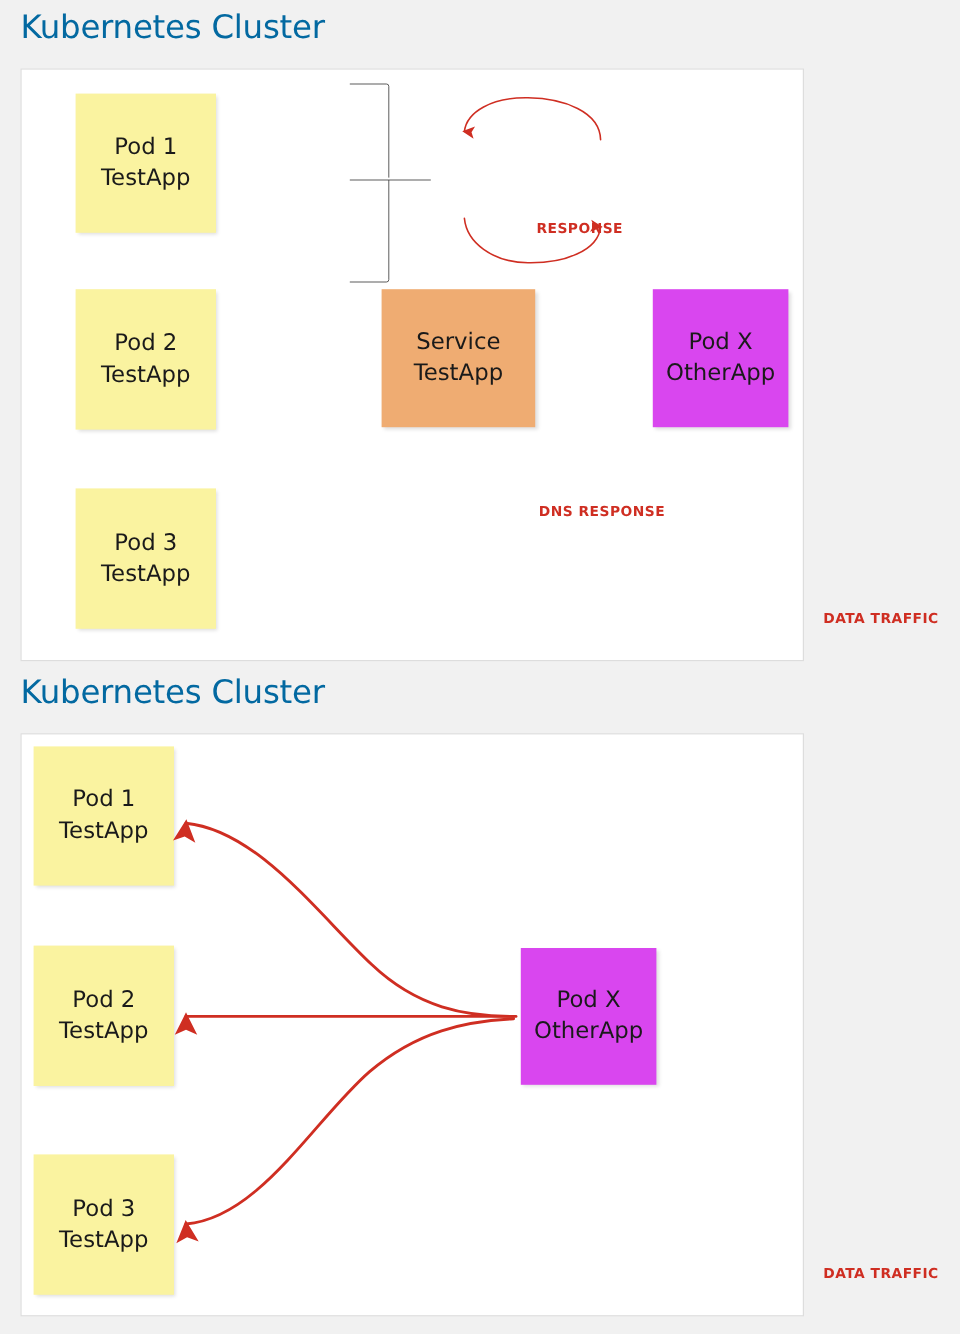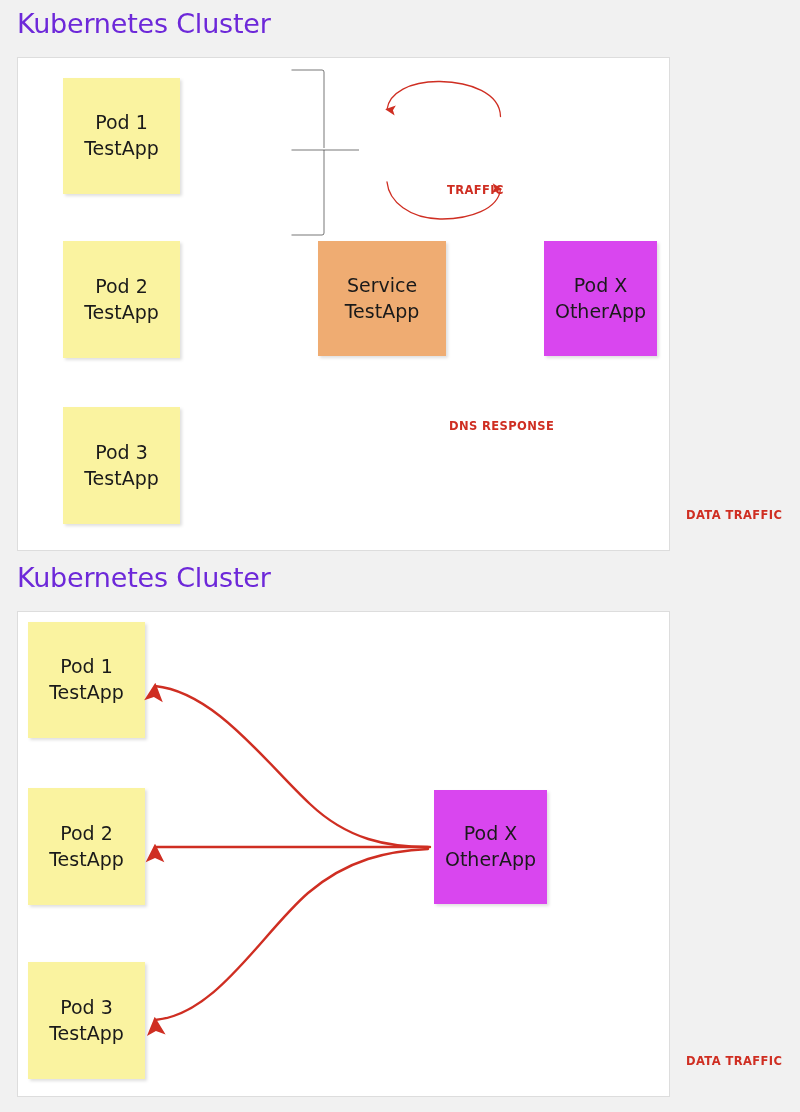--- a/index.html
+++ b/index.html
@@ -20,21 +20,21 @@
     position: absolute;
     left: 0;
     width: 800px;
   }
 
   .section-title {
     position: absolute;
     font-family: "DejaVu Sans", "Liberation Sans", sans-serif;
     font-size: 27px;
     font-weight: 400;
-    color: #6d28d9;
+    color: #0369a1;
     letter-spacing: -0.2px;
     white-space: nowrap;
   }
 
   .cluster-panel {
     position: absolute;
     background: #ffffff;
     border: 1px solid #dddddd;
     box-sizing: border-box;
   }
@@ -144,21 +144,21 @@
       </marker>
     </defs>
     <g stroke="#cf2e22" stroke-width="2.6" fill="none" stroke-linecap="round">
 
       <path d="M601,233 C600,186 540,164 480,163 C420,162 378,186 374,219" marker-end="url(#arrowRedDown)"></path>
 
       <path d="M374,364 C378,404 420,437 480,438 C540,439 597,418 601,378" marker-end="url(#arrowRedUp)"></path>
     </g>
   </svg>
 
-  <div class="edge-label" style="left:447px; top:183px;">TRAFFIC</div>
+  <div class="edge-label" style="left:447px; top:183px;">RESPONSE</div>
 
   <div class="edge-label" style="left:449px; top:419px;">DNS RESPONSE</div>
 
   <div class="legend-label" style="left:686px; top:508px;">DATA TRAFFIC</div>
 </div>
 
 <div class="diagram-section" style="top:556px;height:556px;">
 
   <div class="section-title" style="left:17px; top:6px;">Kubernetes Cluster</div>
 

